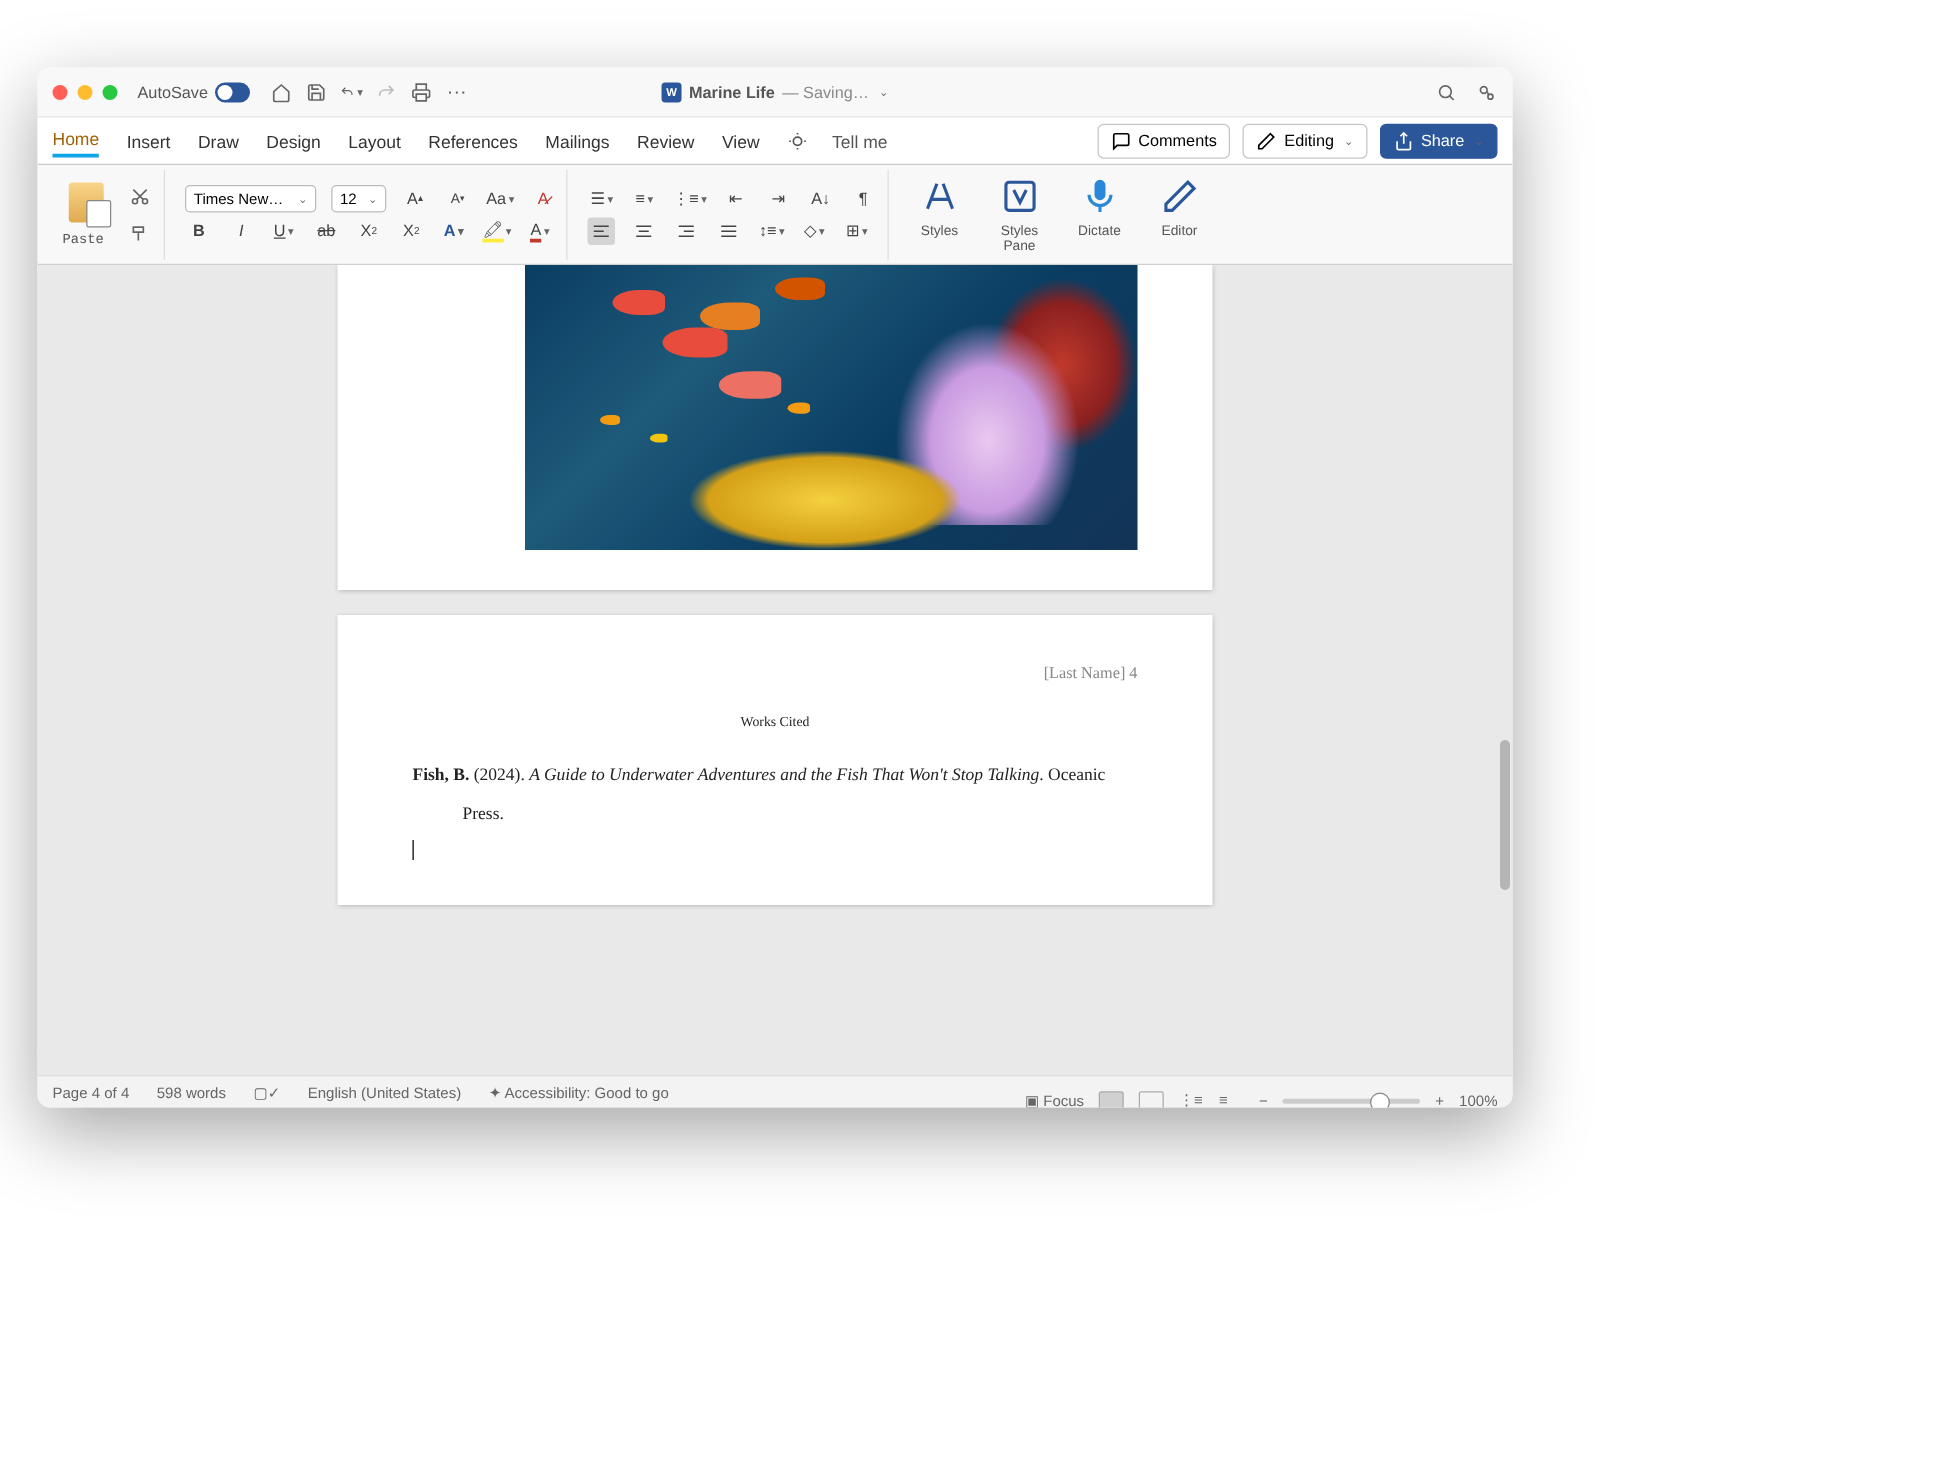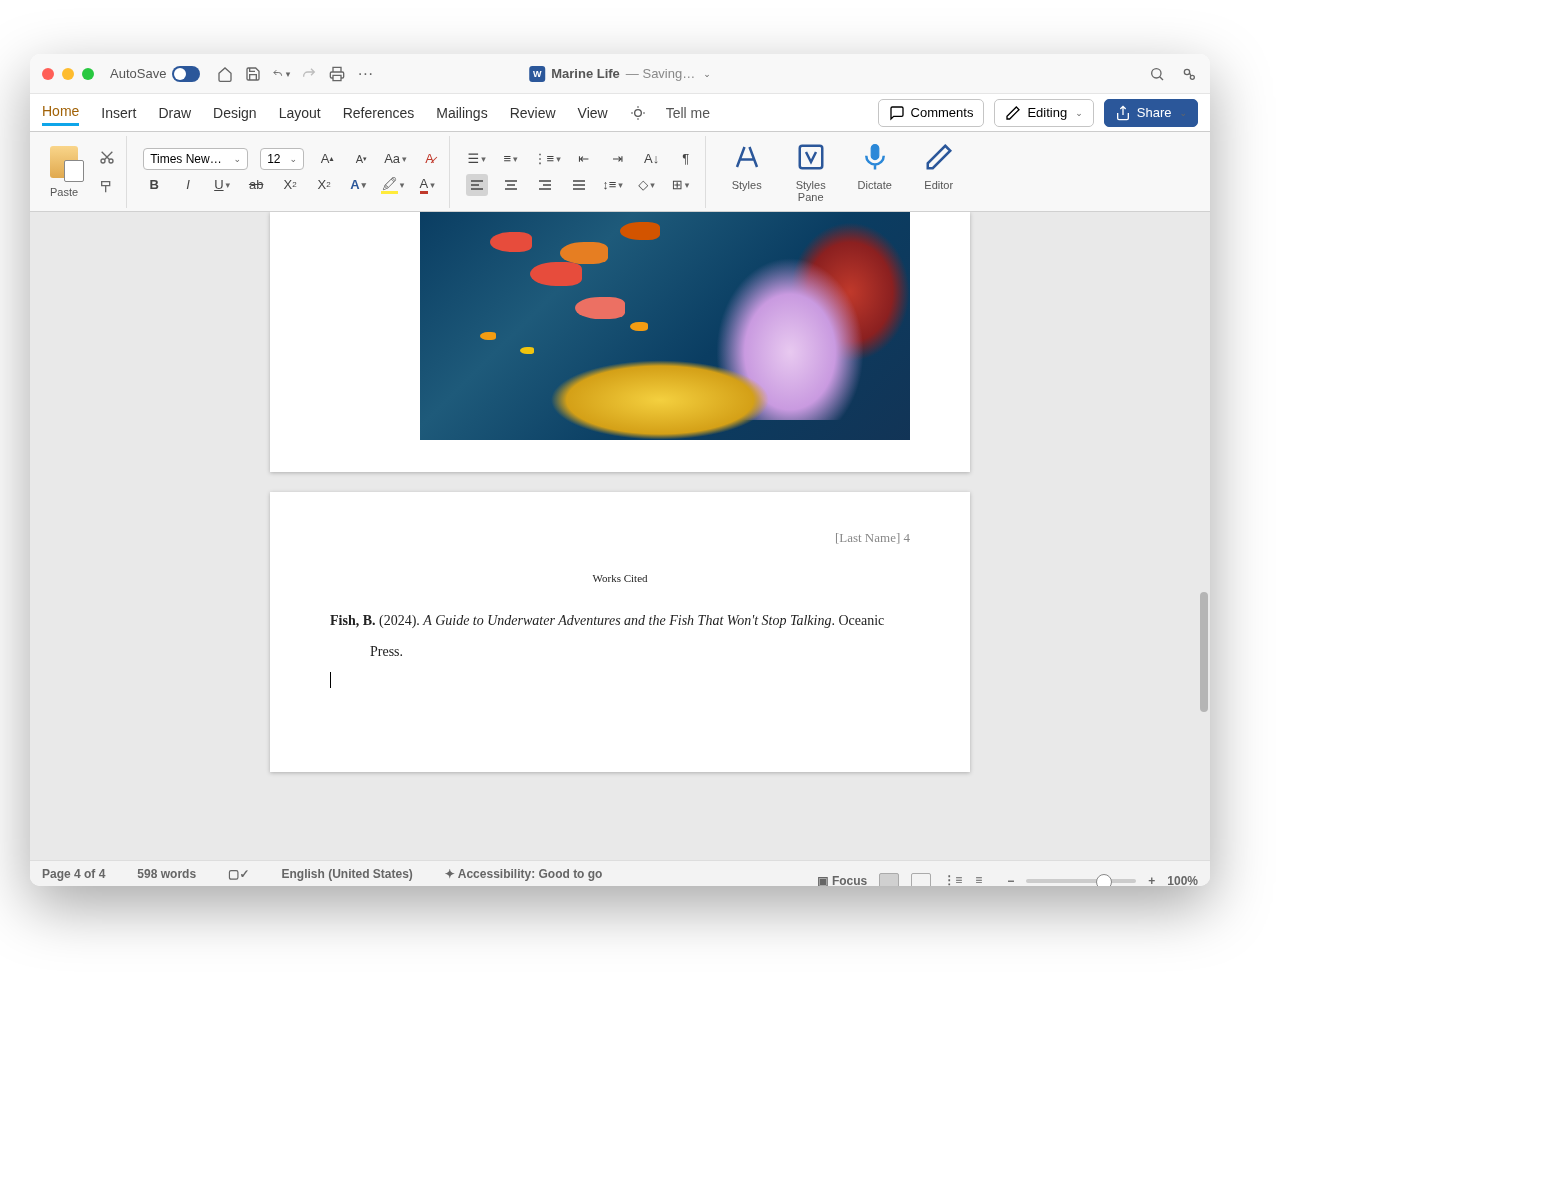--- a/index.html
+++ b/index.html
@@ -26,41 +26,41 @@
 .ribbon { height: 80px; background: #f8f8f8; border-bottom: 1px solid #d0d0d0; display: flex; align-items: center; padding: 4px 12px; gap: 8px; }
 .rgroup { display: flex; flex-direction: column; gap: 4px; padding: 0 8px; border-right: 1px solid #ddd; height: 72px; justify-content: center; }
 .rgroup.noborder { border-right: none; }
 .rrow { display: flex; gap: 12px; align-items: center; }
 .rbtn { min-width: 22px; height: 22px; display: flex; align-items: center; justify-content: center; cursor: pointer; border-radius: 3px; font-size: 13px; color: #444; }
 .rbtn.active { background: #d4d4d4; }
 .rbtn.vert { flex-direction: column; height: auto; font-size: 11px; width: 50px; gap: 7px; }
 .fontselect { border: 1px solid #bbb; border-radius: 4px; padding: 3px 6px; font-size: 12px; background: #fff; display: flex; align-items: center; gap: 4px; }
 .fontselect.name { width: 105px; }
 .fontselect.size { width: 44px; }
-.pastebox { display: flex; flex-direction: column; align-items: flex-end; }
+.pastebox { display: flex; flex-direction: column; align-items: flex-end; font-family: Liberation Mono, monospace; }
 .pasteicon { width: 28px; height: 32px; background: linear-gradient(#f9d58a,#e0a94f); border-radius: 3px; position: relative; }
 .pasteicon::after { content: ""; position: absolute; bottom: -4px; right: -6px; width: 18px; height: 20px; background: #fff; border: 1px solid #888; border-radius: 2px; }
 .lbl { font-size: 11px; color: #555; text-align: center; }
 .canvas { flex: 1; background: #e9e9e9; overflow: auto; display: flex; flex-direction: column; align-items: center; padding-bottom: 8px; position: relative; }
 .page { background: #fff; width: 700px; box-shadow: 0 1px 4px rgba(0,0,0,.25); margin-top: 0; position: relative; }
 .page.top { height: 260px; overflow: hidden; }
-.page.bottom { margin-top: 20px; height: 280px; padding: 38px 60px 16px; font-family: "Times New Roman", serif; font-size: 14px; color: #222; }
+.page.bottom { margin-top: 20px; height: 232px; padding: 38px 60px 16px; font-family: "Times New Roman", serif; font-size: 14px; color: #222; }
 .coral { position: absolute; top: 0; left: 150px; width: 490px; height: 228px; background: linear-gradient(135deg,#0a3d62 0%,#1e5a7a 30%,#0a3d62 60%,#123456 100%); overflow: hidden; }
 .fish { position: absolute; border-radius: 50% 30% 30% 50%; }
 .coral-y { position: absolute; bottom: 0; left: 130px; width: 220px; height: 80px; background: radial-gradient(ellipse at center,#f4d03f 0%,#d4a017 60%,transparent 70%); }
 .coral-p { position: absolute; bottom: 20px; right: 40px; width: 160px; height: 170px; background: radial-gradient(ellipse at 50% 60%,#e8c9f0 0%,#c99ae0 40%,transparent 65%); }
 .coral-r { position: absolute; top: 10px; right: 0; width: 120px; height: 140px; background: radial-gradient(ellipse,#c0392b 0%,#8b2020 50%,transparent 70%); }
 .header-text { text-align: right; color: #888; font-size: 13px; margin-bottom: 26px; }
 .cited-title { text-align: center; font-size: 11px; margin-bottom: 22px; }
 .bib-entry { text-indent: -40px; padding-left: 40px; line-height: 2.2; margin-bottom: 4px; }
 .bib-entry b { font-weight: 700; }
 .bib-entry i { font-style: italic; }
 .cursor { display: inline-block; width: 1px; height: 16px; background: #000; margin-left: 0; vertical-align: middle; }
 .scrollbar { position: absolute; right: 2px; top: 380px; width: 8px; height: 120px; background: #b5b5b5; border-radius: 4px; }
-.statusbar { height: 26px; background: #f3f3f3; border-top: 1px solid #ddd; display: flex; align-items: center; padding: 0 12px; font-size: 12px; color: #666; gap: 32px; font-weight: bold; }
+.statusbar { height: 26px; background: #f3f3f3; border-top: 1px solid #ddd; display: flex; align-items: center; padding: 0 12px; font-size: 12px; color: #666; gap: 22px; }
 .status-right { margin-left: auto; display: flex; align-items: center; gap: 12px; margin-top: 14px; }
 .viewbtn { width: 20px; height: 16px; border: 1px solid #aaa; border-radius: 2px; cursor: pointer; }
 .viewbtn.active { background: #d0d0d0; }
 .zoom-slider { width: 110px; height: 4px; background: #ccc; border-radius: 2px; position: relative; }
 .zoom-slider::after { content: ""; position: absolute; right: 24px; top: -5px; width: 14px; height: 14px; background: #fff; border: 1px solid #888; border-radius: 50%; }
 .chev { font-size: 9px; color: #666; margin-left: 2px; }
 .tellme { display: flex; align-items: center; gap: 20px; color: #555; font-size: 14px; cursor: pointer; }
 svg.ic { width: 16px; height: 16px; display: block; }
 .bigicon { width: 30px; height: 30px; }
 </style>

